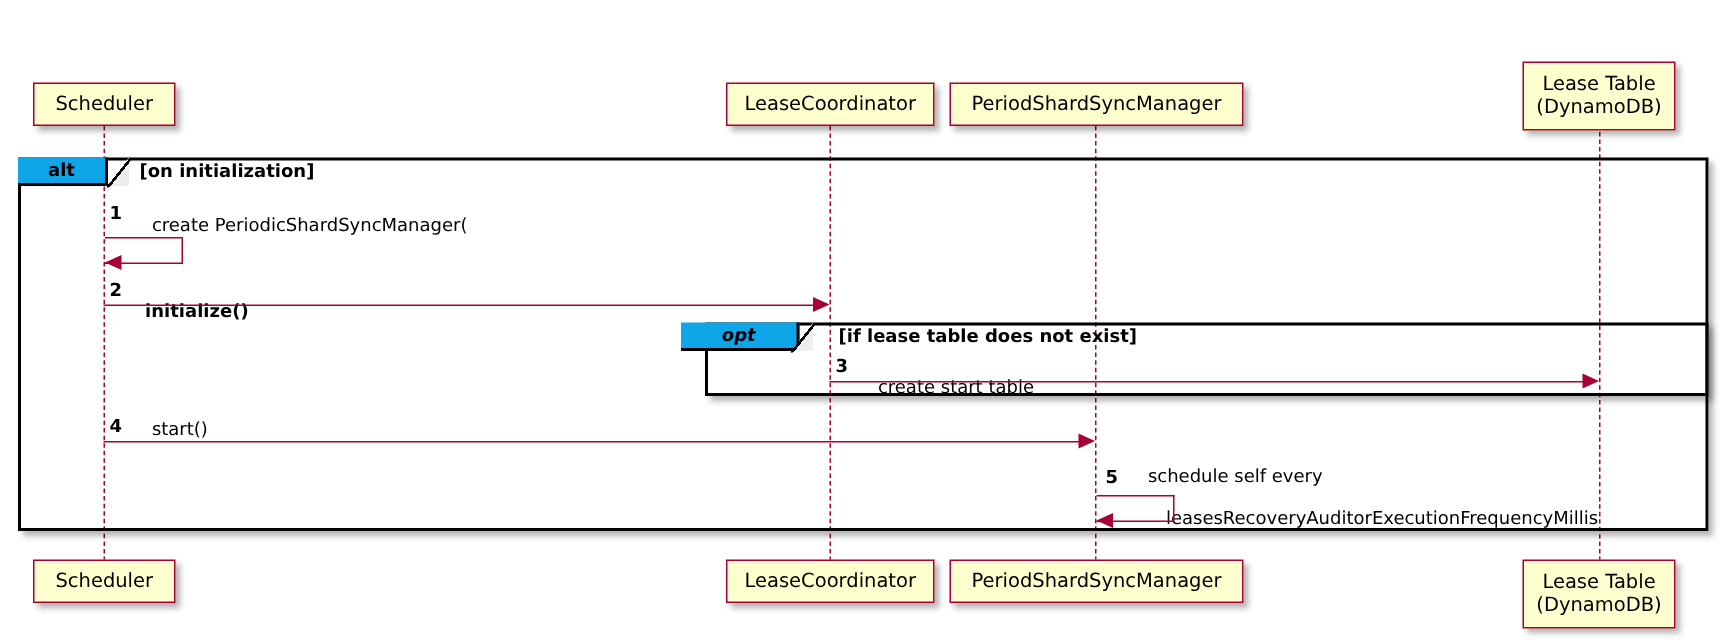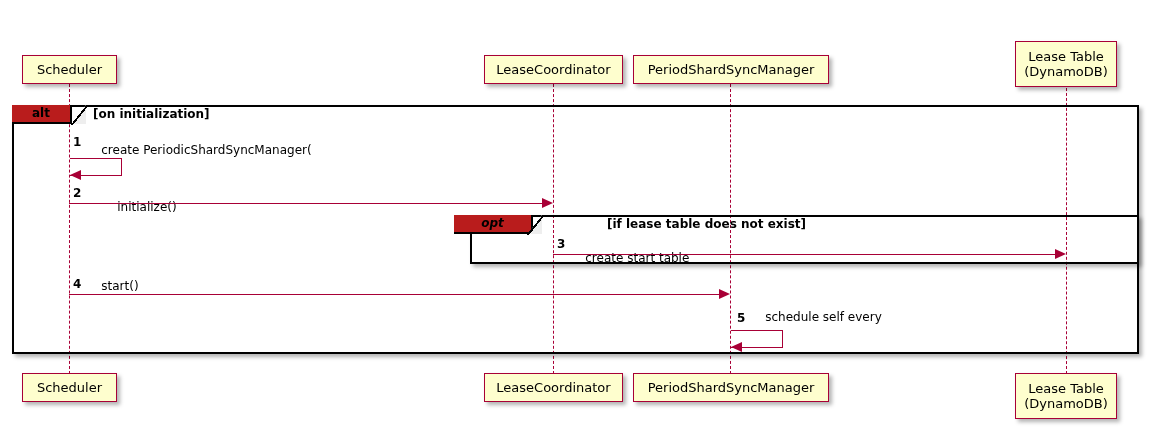--- a/index.html
+++ b/index.html
@@ -58,21 +58,21 @@
   .fragment {
     position: absolute;
     box-sizing: border-box;
     border: 2px solid #000000;
     background: transparent;
     box-shadow: 3px 3px 4px rgba(0,0,0,0.30);
   }
   .frag-label {
     position: absolute;
     box-sizing: border-box;
-    background: #b91c1c;
+    background: #0ea5e9;
     border-right: 2px solid #000000;
     border-bottom: 2px solid #000000;
     font-size: 12px;
     font-weight: bold;
     color: #000000;
     text-align: center;
     line-height: 17px;
     height: 19px;
   }
   .frag-label-notch {
@@ -139,50 +139,51 @@
          linear-gradient(to bottom right, transparent 49%, #000000 49%, #000000 56%, transparent 56%);"></div>
   <div class="frag-cond" style="left:93px; top:107px;">[on initialization]</div>
 
   <div class="msg-label" style="left:86px; top:129px;">
     <span>create PeriodicShardSyncManager(</span><br>
   </div>
   <div class="msg-num" style="position:absolute; left:73px; top:135px;">1</div>
   <div class="self-loop" style="left:70px; top:158px; width:52px; height:18px;"></div>
   <div class="msg-arrow" style="left:70px; top:170px; border-width:5px 11px 5px 0; border-color:transparent #A80036 transparent transparent;"></div>
 
-  <div class="msg-label" style="left:102px; top:186px;">
+  <div class="msg-label" style="left:80px; top:186px;font-weight:bold;">
     <span>initialize()</span>
   </div>
   <div class="msg-num" style="position:absolute; left:73px; top:186px;">2</div>
   <div class="msg-line" style="left:69px; top:203px; width:474px;"></div>
   <div class="msg-arrow" style="left:542px; top:198px; border-width:5px 0 5px 11px; border-color:transparent transparent transparent #A80036;"></div>
 
   <div class="fragment" style="left:470px; top:215px; width:669px; height:49px;"></div>
   <div class="frag-label" style="left:454px; top:215px; width:79px;font-style:italic;">opt</div>
   <div class="frag-label-notch" style="left:528px; top:215px; border-width:0 0 19px 14px; border-color:transparent transparent #EEEEEE transparent;"></div>
   <div class="frag-label-notch" style="left:527px; top:215px; width:16px; height:20px; border:none; background:
          linear-gradient(to bottom right, transparent 49%, #000000 49%, #000000 56%, transparent 56%);"></div>
-  <div class="frag-cond" style="left:559px; top:217px;margin-left:48px;">[if lease table does not exist]</div>
+  <div class="frag-cond" style="left:559px; top:217px;">[if lease table does not exist]</div>
 
   <div class="msg-label" style="left:570px; top:237px;">
     <span>create start table</span>
   </div>
   <div class="msg-num" style="position:absolute; left:557px; top:237px;">3</div>
   <div class="msg-line" style="left:553px; top:254px; width:503px;"></div>
   <div class="msg-arrow" style="left:1055px; top:249px; border-width:5px 0 5px 11px; border-color:transparent transparent transparent #A80036;"></div>
 
   <div class="msg-label" style="left:86px; top:265px;">
     <span>start()</span>
   </div>
   <div class="msg-num" style="position:absolute; left:73px; top:277px;">4</div>
   <div class="msg-line" style="left:69px; top:294px; width:651px;"></div>
   <div class="msg-arrow" style="left:719px; top:289px; border-width:5px 0 5px 11px; border-color:transparent transparent transparent #A80036;"></div>
 
   <div class="msg-label" style="left:750px; top:296px;">
     <span>schedule self every</span><br>
+    <span style="margin-left:12px; display:inline-block;">leasesRecoveryAuditorExecutionFrequencyMillis</span>
   </div>
   <div class="msg-num" style="position:absolute; left:737px; top:311px;">5</div>
   <div class="self-loop" style="left:731px; top:330px; width:52px; height:18px;"></div>
   <div class="msg-arrow" style="left:731px; top:342px; border-width:5px 11px 5px 0; border-color:transparent #A80036 transparent transparent;"></div>
 
   <div class="participant" style="left:22px; top:55px; width:95px; height:29px;">Scheduler</div>
   <div class="participant" style="left:484px; top:55px; width:139px; height:29px;">LeaseCoordinator</div>
   <div class="participant" style="left:633px; top:55px; width:196px; height:29px;">PeriodShardSyncManager</div>
   <div class="participant" style="left:1015px; top:41px; width:102px; height:46px; flex-direction:column;">
     <span>Lease Table</span>

